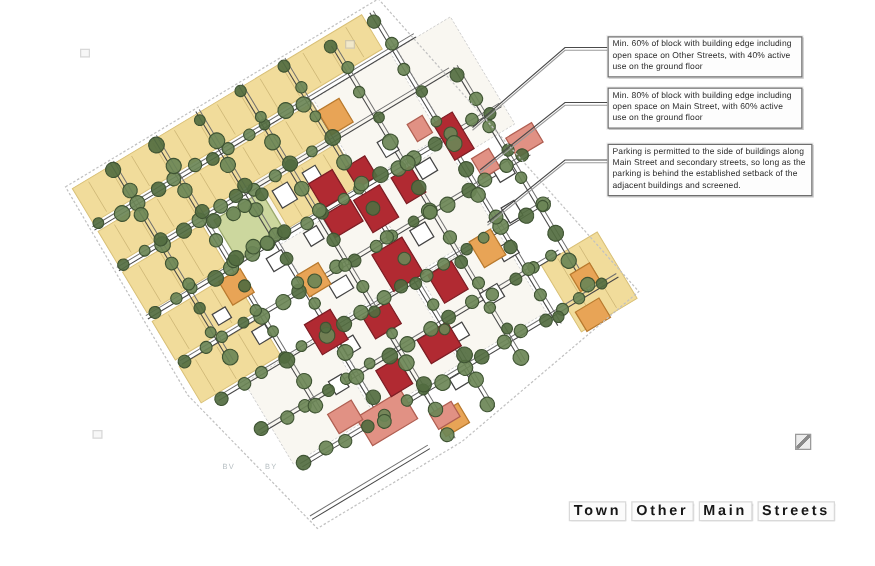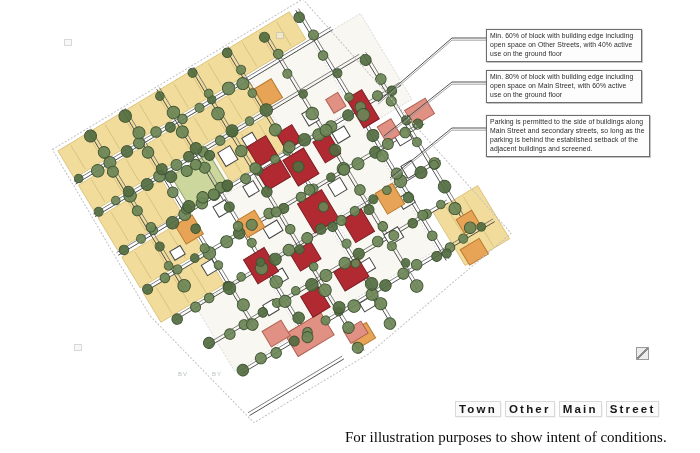--- a/index.html
+++ b/index.html
@@ -422,17 +422,16 @@
   <div class="dot-mark" style="left:64px;top:39px"></div>
   <div class="dot-mark" style="left:276px;top:32px"></div>
   <div class="dot-mark" style="left:74px;top:344px"></div>
 
   <div class="artifact"></div>
 
   <div class="title-plate">
     <span>Town</span>
     <span>Other</span>
     <span>Main</span>
-    <span>Street</span>
+    <span>Streets</span>
   </div>
 
-  <div class="caption">For illustration purposes to show intent of conditions.</div>
 </div>
 
 </body></html>

